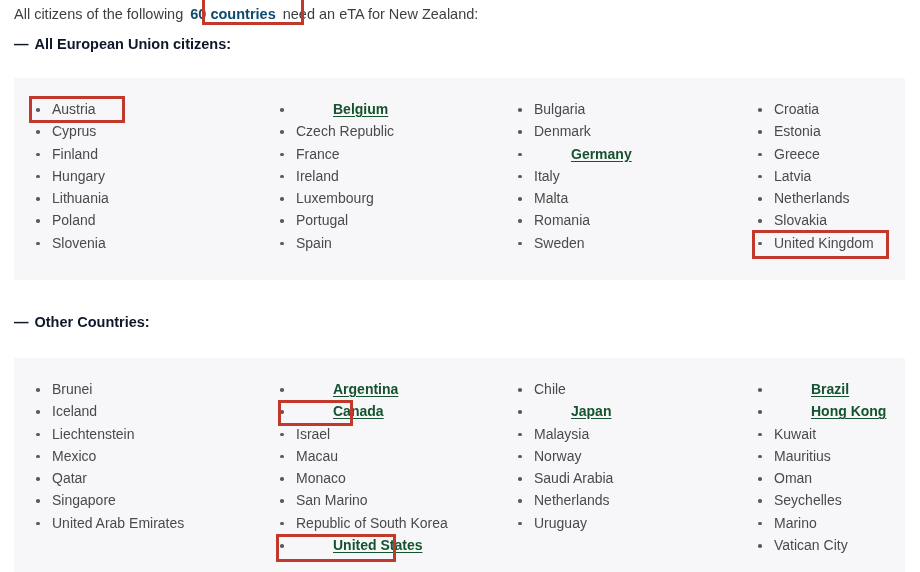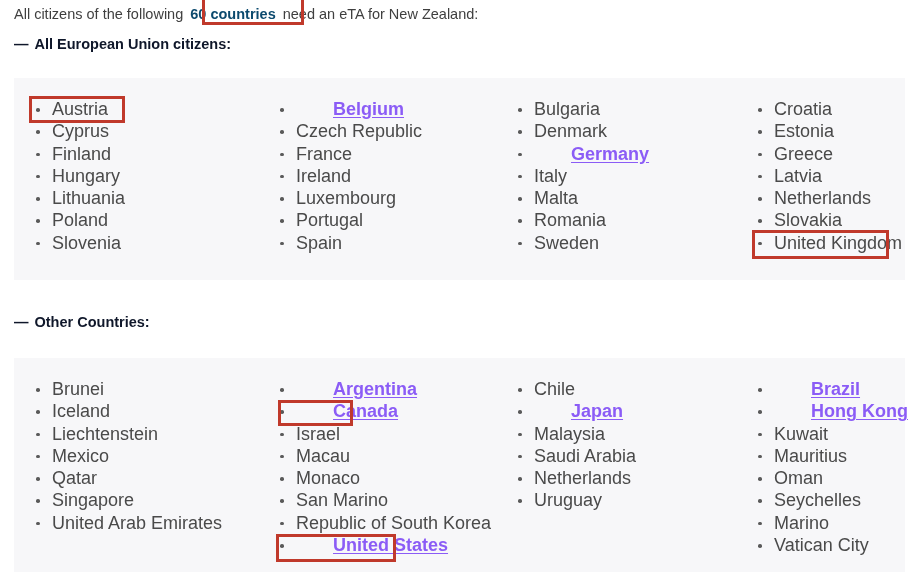--- a/index.html
+++ b/index.html
@@ -71,40 +71,40 @@
   .col-2 { left: 500px; width: 230px; }
   .col-3 { left: 740px; width: 180px; }
 
   ul.country-list {
     list-style: none;
     margin: 0;
     padding: 0;
   }
   ul.country-list li {
     position: relative;
-    font-size: 18px;
+    font-size: 14px;
     line-height: 22.3px;
     height: 22.3px;
     padding-left: 20px;
     color: #4a4a4a;
     white-space: nowrap;
   }
   ul.country-list li::before {
     content: "";
     position: absolute;
     left: 4px;
     top: 10px;
     width: 3.5px;
     height: 3.5px;
     border-radius: 50%;
     background: #5a5a5a;
   }
   ul.country-list li.strong > .name {
     font-weight: bold;
-    color: #8b5cf6;
+    color: #14532d;
     text-decoration: underline;
     text-underline-offset: 2px;
     padding-left: 37px;
   }
 
   
   .panel .cols ul.country-list { padding-top: 20px; }
 
   
   .redbox {
@@ -205,20 +205,21 @@
           <li><span class="name">San Marino</span></li>
           <li><span class="name">Republic of South Korea</span></li>
           <li class="strong"><span class="name">United States</span></li>
         </ul>
       </div>
     <div class="col col-2">
         <ul class="country-list" id="other-col-2">
           <li><span class="name">Chile</span></li>
           <li class="strong"><span class="name">Japan</span></li>
           <li><span class="name">Malaysia</span></li>
+          <li><span class="name">Norway</span></li>
           <li><span class="name">Saudi Arabia</span></li>
           <li><span class="name">Netherlands</span></li>
           <li><span class="name">Uruguay</span></li>
         </ul>
       </div>
     <div class="col col-3">
         <ul class="country-list" id="other-col-3">
           <li class="strong"><span class="name">Brazil</span></li>
           <li class="strong"><span class="name">Hong Kong</span></li>
           <li><span class="name">Kuwait</span></li>

